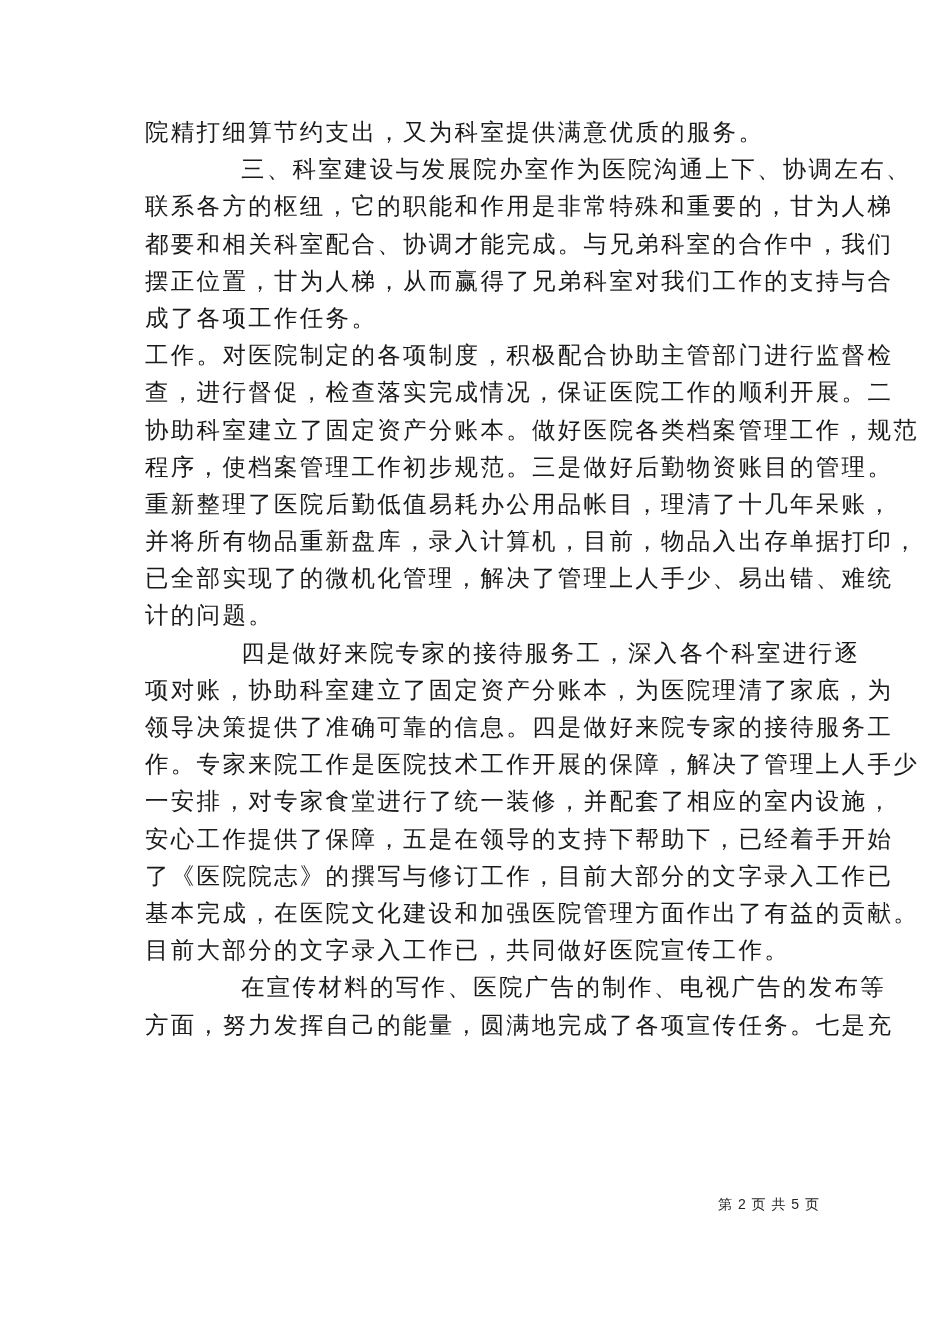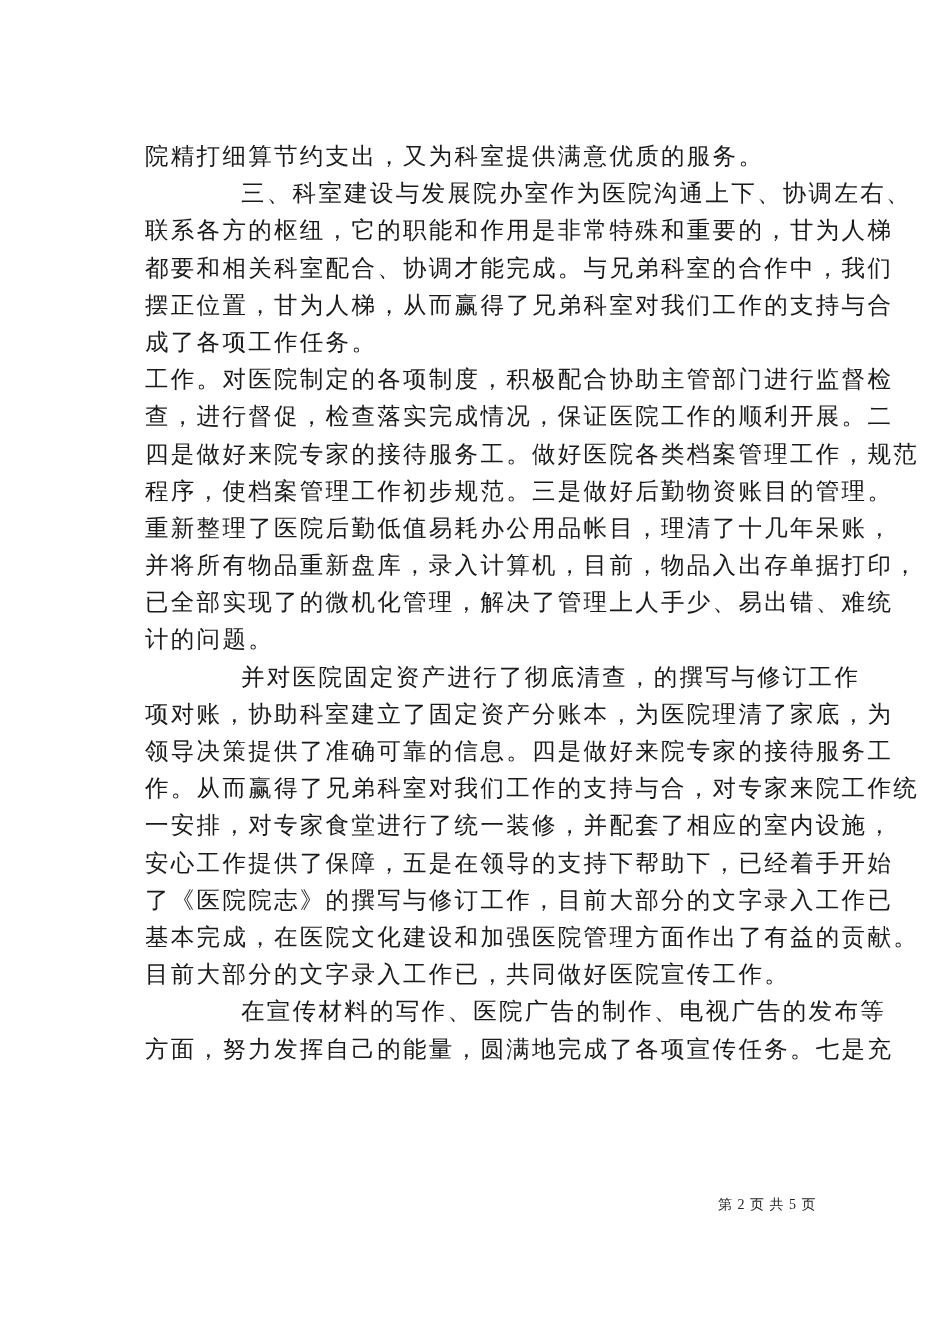--- a/index.html
+++ b/index.html
@@ -5,27 +5,26 @@
   html, body { margin: 0; padding: 0; background: #ffffff; }
   body { width: 950px; height: 1344px; position: relative; overflow: hidden; }
   .page {
     position: absolute; left: 0; top: 0; width: 950px; height: 1344px; background: #ffffff;
   }
   .content {
     position: absolute; left: 145px; top: 114px; width: 662px;
     font-family: "DejaVu Serif", "Liberation Serif", serif;
     font-size: 23.5px; line-height: 37.2px; color: #1a1a1a;
     letter-spacing: 2.3px;
-    margin-top: 24px;
   }
   .line { white-space: nowrap; display: block; height: 37.2px; }
   .indent { padding-left: 96px; }
   .footer {
     position: absolute; left: 718px; top: 1196px;
-    font-family: Liberation Serif, serif;
+    font-family: Liberation Sans, sans-serif;
     font-size: 14px; color: #222; letter-spacing: 1px; white-space: nowrap;
   }
 </style>
 </head>
 <body>
 
 <div class="page">
   <div class="content">
 
     <div>
@@ -36,33 +35,33 @@
       <span class="line indent">三、科室建设与发展院办室作为医院沟通上下、协调左右、</span>
       <span class="line">联系各方的枢纽，它的职能和作用是非常特殊和重要的，甘为人梯</span>
       <span class="line">都要和相关科室配合、协调才能完成。与兄弟科室的合作中，我们</span>
       <span class="line">摆正位置，甘为人梯，从而赢得了兄弟科室对我们工作的支持与合</span>
       <span class="line">成了各项工作任务。</span>
     </div>
 
     <div>
       <span class="line">工作。对医院制定的各项制度，积极配合协助主管部门进行监督检</span>
       <span class="line">查，进行督促，检查落实完成情况，保证医院工作的顺利开展。二</span>
-      <span class="line">四是做好来院专家的接待服务工。做好医院各类档案管理工作，规范</span>
+      <span class="line">协助科室建立了固定资产分账本。做好医院各类档案管理工作，规范</span>
       <span class="line">程序，使档案管理工作初步规范。三是做好后勤物资账目的管理。</span>
       <span class="line">重新整理了医院后勤低值易耗办公用品帐目，理清了十几年呆账，</span>
       <span class="line">并将所有物品重新盘库，录入计算机，目前，物品入出存单据打印，</span>
       <span class="line">已全部实现了的微机化管理，解决了管理上人手少、易出错、难统</span>
       <span class="line">计的问题。</span>
     </div>
 
     <div>
-      <span class="line indent">并对医院固定资产进行了彻底清查，的撰写与修订工作</span>
+      <span class="line indent">四是做好来院专家的接待服务工，深入各个科室进行逐</span>
       <span class="line">项对账，协助科室建立了固定资产分账本，为医院理清了家底，为</span>
       <span class="line">领导决策提供了准确可靠的信息。四是做好来院专家的接待服务工</span>
-      <span class="line">作。从而赢得了兄弟科室对我们工作的支持与合，对专家来院工作统</span>
+      <span class="line">作。专家来院工作是医院技术工作开展的保障，解决了管理上人手少</span>
       <span class="line">一安排，对专家食堂进行了统一装修，并配套了相应的室内设施，</span>
       <span class="line">安心工作提供了保障，五是在领导的支持下帮助下，已经着手开始</span>
       <span class="line">了《医院院志》的撰写与修订工作，目前大部分的文字录入工作已</span>
       <span class="line">基本完成，在医院文化建设和加强医院管理方面作出了有益的贡献。</span>
       <span class="line">目前大部分的文字录入工作已，共同做好医院宣传工作。</span>
     </div>
 
     <div>
       <span class="line indent">在宣传材料的写作、医院广告的制作、电视广告的发布等</span>
       <span class="line">方面，努力发挥自己的能量，圆满地完成了各项宣传任务。七是充</span>

